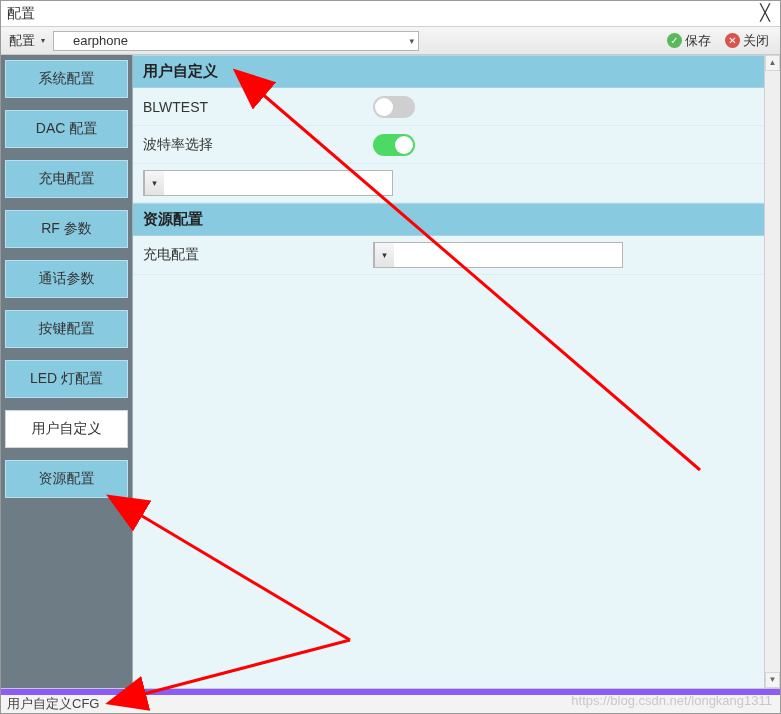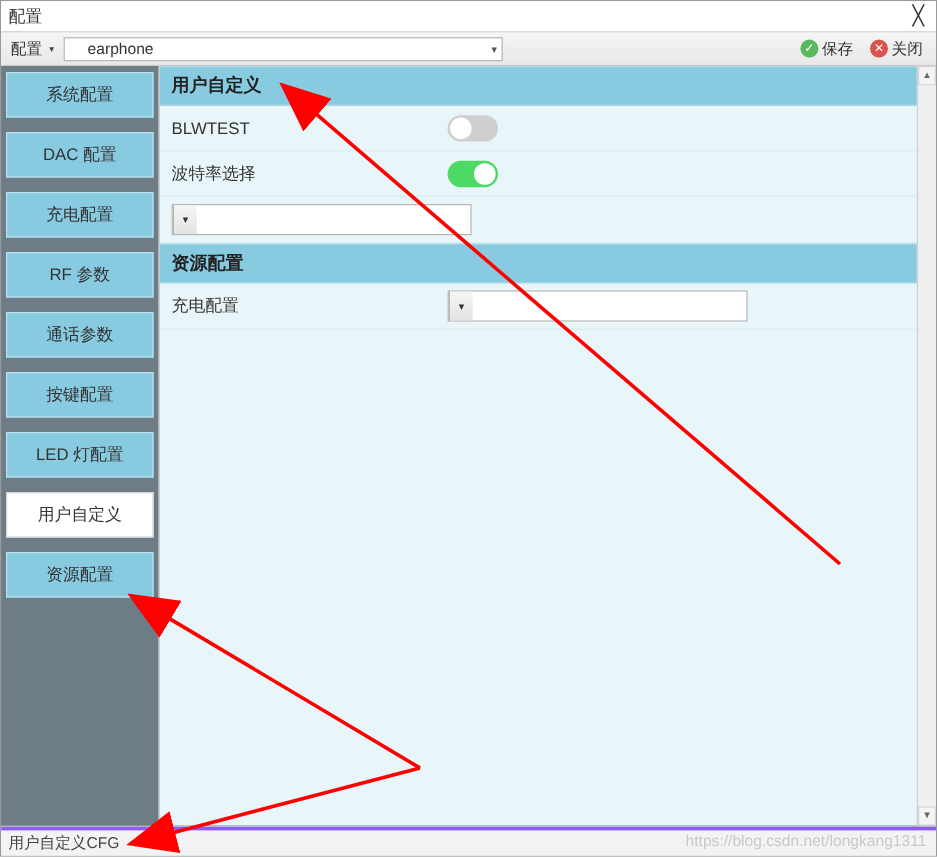--- a/index.html
+++ b/index.html
@@ -201,21 +201,21 @@
     text-align: center;
     font-size: 8px;
     line-height: 14px;
     color: #666;
   }
   .scrollbar-v .sv-track { position: absolute; top:16px; bottom:16px; left:0; right:0; }
   .scrollbar-v .sv-btn.bottom { position:absolute; bottom:0; left:0; right:0; }
   .statusbar {
     height: 24px;
     background: #f3f3f3;
-    border-top: 3px solid #8b5cf6;
+    border-top: 6px solid #8b5cf6;
     display: flex;
     align-items: center;
     padding: 0 6px;
     font-size: 13px;
     color: #444;
     position: relative;
   }
   .watermark {
     position: absolute;
     right: 8px;

